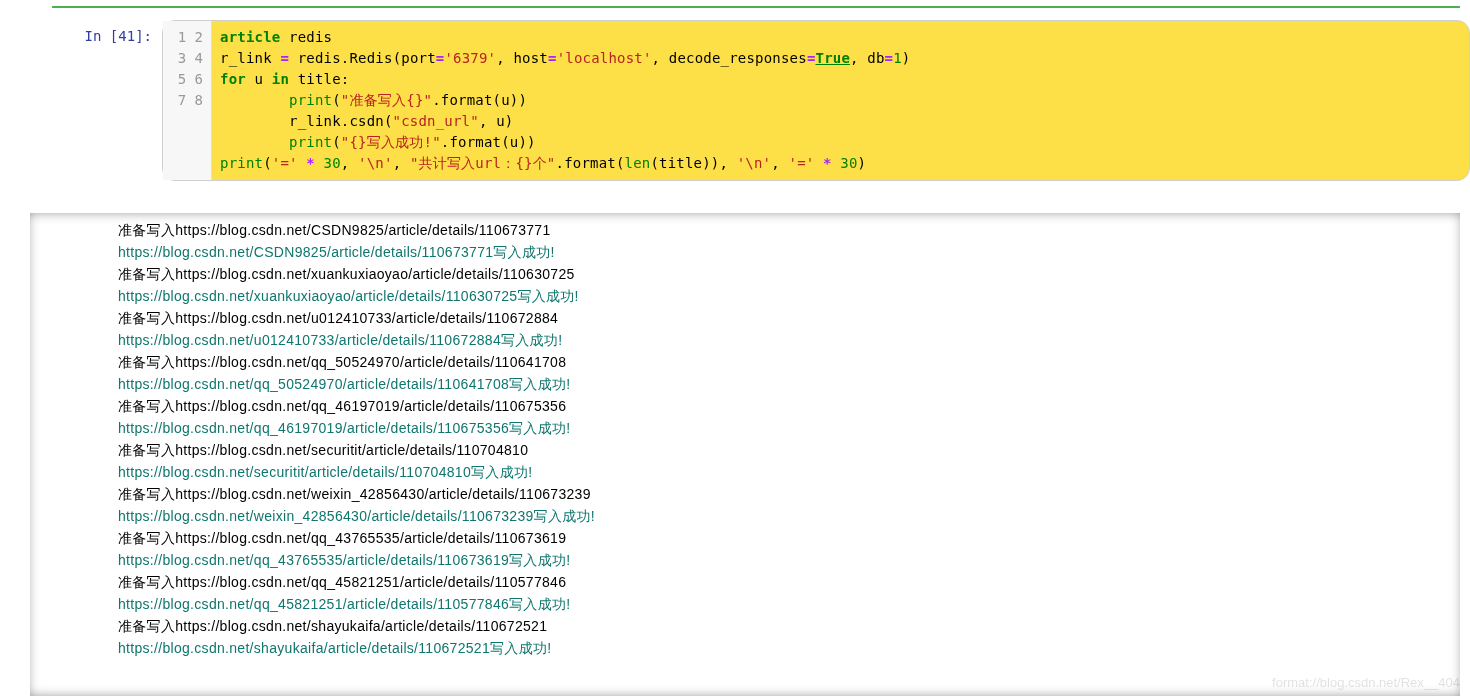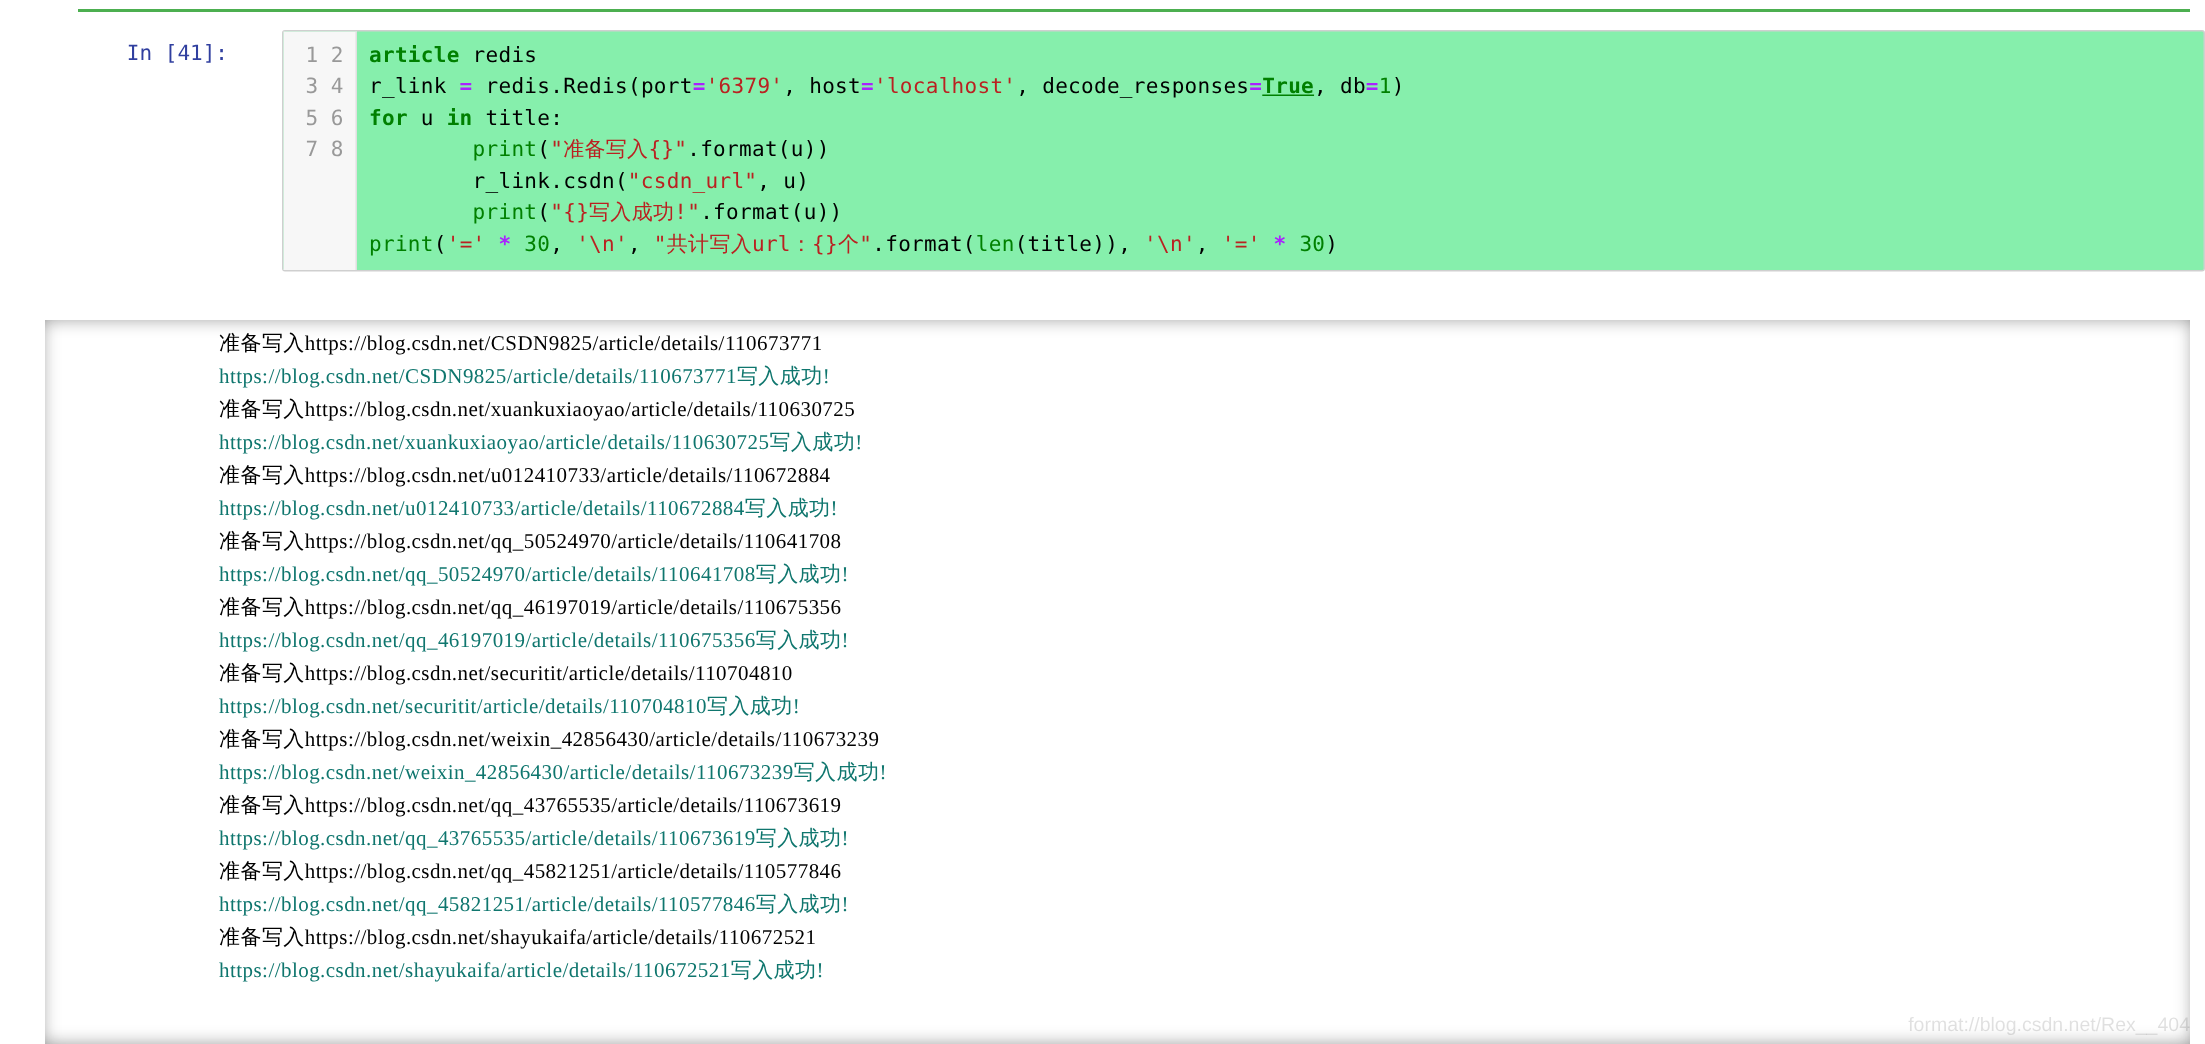--- a/index.html
+++ b/index.html
@@ -24,36 +24,35 @@
   height: 6px;
   border-bottom: 2px solid #4CAF50;
   background: #fff;
 }
 .cell {
   display: flex;
   position: absolute;
   top: 20px;
   left: 52px;
   right: 0;
-  gap: 26px;
 }
 .prompt {
   width: 100px;
   flex-shrink: 0;
   color: #303F9F;
   text-align: right;
   padding: 8px 10px 0 0;
   font-family: "DejaVu Sans Mono", monospace;
   font-size: 14px;
 }
 .code-area {
   flex: 1;
   border: 1px solid #cfcfcf;
-  background: #86efac;
-  border-radius: 2px;
+  background: #fde047;
+  border-radius: 13px;
   display: flex;
 }
 .gutter {
   width: 40px;
   flex-shrink: 0;
   background: #f7f7f7;
   color: #999;
   text-align: right;
   padding: 6px 8px 6px 0;
   border-right: 1px solid #e0e0e0;
@@ -90,22 +89,22 @@
 .output-shadow {
   position: absolute;
   left: 0; right: 0; top: 0; bottom: 0;
   box-shadow: inset 0 8px 10px -6px rgba(0,0,0,0.25),
               inset 0 -8px 10px -6px rgba(0,0,0,0.25),
               inset 8px 0 10px -6px rgba(0,0,0,0.15),
               inset -8px 0 10px -6px rgba(0,0,0,0.15);
   pointer-events: none;
 }
 .output {
-  padding: 6px 0 0 116px;
-  font-family: Liberation Serif, serif;
+  padding: 6px 0 0 88px;
+  font-family: Liberation Sans, sans-serif;
   font-size: 14px;
   line-height: 22px;
   white-space: pre;
   letter-spacing: 0.3px;
 }
 .output .prep { color: #000; }
 .output .succ { color: #0f766e; }
 .watermark {
   position: absolute;
   right: 10px;

